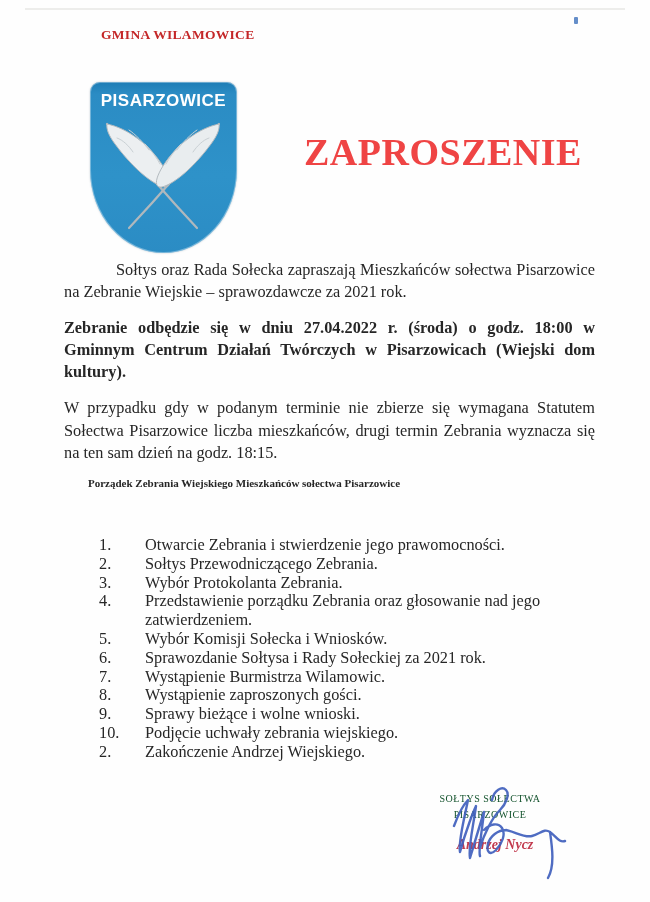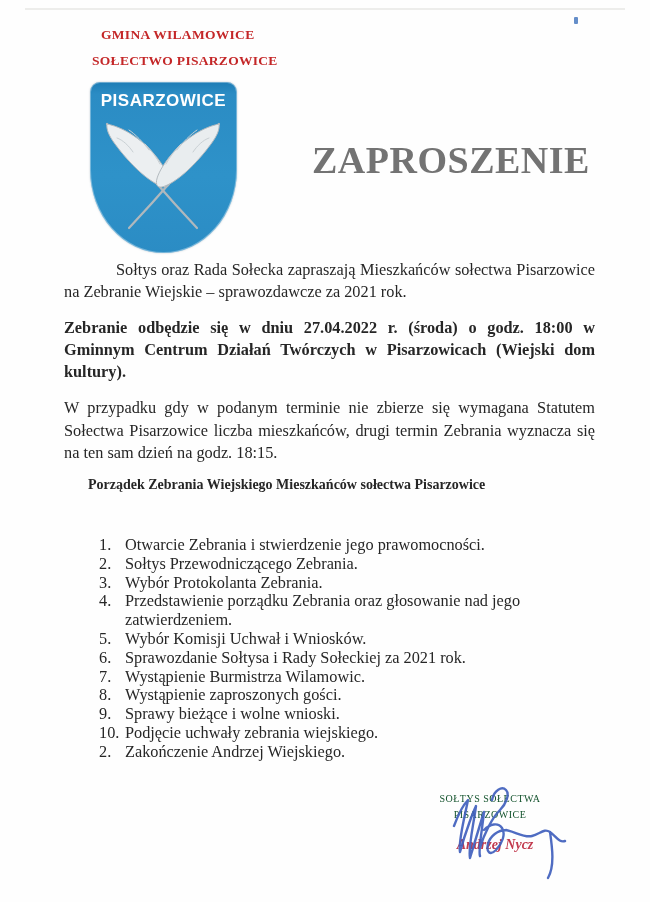--- a/index.html
+++ b/index.html
@@ -21,57 +21,56 @@
     box-shadow:inset 0 0 0 1px rgba(255,255,255,.35), 0 0 2px rgba(60,90,110,.35);
   }
   .crest-title{
     margin-top:9px;text-align:center;color:#ffffff;
     font-family:"Liberation Sans","DejaVu Sans",sans-serif;
     font-weight:bold;font-size:17px;letter-spacing:.5px;
   }
   .feathers{position:absolute;left:3px;top:34px;width:140px;height:126px;}
 
   .title{
-    position:absolute;left:304px;top:130px;margin:8px;
-    font-size:38px;font-weight:bold;letter-spacing:.5px;color:#737373;
+    position:absolute;left:304px;top:130px;margin:0;
+    font-size:38px;font-weight:bold;letter-spacing:.5px;color:#ef4444;
   }
 
   .body-text{position:absolute;left:64px;top:259px;width:531px;font-size:16.3px;line-height:22.3px;text-align:justify;}
   .body-text p{margin:0;}
   .p1{text-indent:52px;}
   .p2{margin-top:13px !important;font-weight:bold;}
   .p3{margin-top:14px !important;}
 
-  .agenda-heading{position:absolute;left:88px;top:477px;font-weight:bold;font-size:14px;}
+  .agenda-heading{position:absolute;left:88px;top:477px;font-weight:bold;font-size:11px;}
 
   .agenda-list{position:absolute;left:99px;top:536px;font-size:16.3px;line-height:18.8px;}
   .agenda-item{display:flex;}
   .agenda-item .num{flex:0 0 auto;min-width:26px;}
-  .agenda-item .txt{width:452px;}
+  .agenda-item .txt{width:452px;margin-left:20px;}
 
   .sig-stamp{
     position:absolute;left:415px;top:791px;width:150px;text-align:center;
     color:#14532d;font-size:10px;line-height:15.5px;letter-spacing:.5px;
   }
   .sig-name{
     position:absolute;left:440px;top:837px;width:110px;text-align:center;
     color:#c23a4e;font-style:italic;font-weight:bold;font-size:14px;
   }
   .sig-scribble{position:absolute;left:430px;top:786px;width:145px;height:100px;}
 </style>
 </head>
 <body>
 
 <div class="page">
 
   <div class="scan-line"></div>
   <div class="artifact-dot"></div>
 
   <div class="hdr hdr1">GMINA WILAMOWICE</div>
-  <div class="hdr hdr2">SOŁECTWO PISARZOWICE</div>
 
   <div class="crest">
     <div class="crest-title">PISARZOWICE</div>
     <svg class="feathers" viewBox="0 0 140 126" aria-hidden="true">
       <g stroke-linecap="round">
 
         <path d="M14,8 C38,38 72,78 104,112" fill="none" stroke="#b0b8bd" stroke-width="2.2"></path>
         <path d="M14,8 C34,12 56,28 70,50 C77,61 80,72 71,71 C56,67 36,47 22,28 C16,20 13,13 14,8 Z" fill="#eceff1" stroke="#b3babf" stroke-width="1"></path>
         <path d="M24,22 C30,24 36,30 40,36 M36,14 C42,18 50,26 56,34 M52,28 C58,34 64,42 67,48" fill="none" stroke="#c9d0d4" stroke-width="1"></path>
 
@@ -107,21 +106,21 @@
       <div class="agenda-item">
       <span class="num">3.</span>
       <span class="txt">Wybór Protokolanta Zebrania.</span>
     </div>
       <div class="agenda-item">
       <span class="num">4.</span>
       <span class="txt">Przedstawienie porządku Zebrania oraz głosowanie nad jego zatwierdzeniem.</span>
     </div>
       <div class="agenda-item">
       <span class="num">5.</span>
-      <span class="txt">Wybór Komisji Uchwał i Wniosków.</span>
+      <span class="txt">Wybór Komisji Sołecka i Wniosków.</span>
     </div>
       <div class="agenda-item">
       <span class="num">6.</span>
       <span class="txt">Sprawozdanie Sołtysa i Rady Sołeckiej za 2021 rok.</span>
     </div>
       <div class="agenda-item">
       <span class="num">7.</span>
       <span class="txt">Wystąpienie Burmistrza Wilamowic.</span>
     </div>
       <div class="agenda-item">

